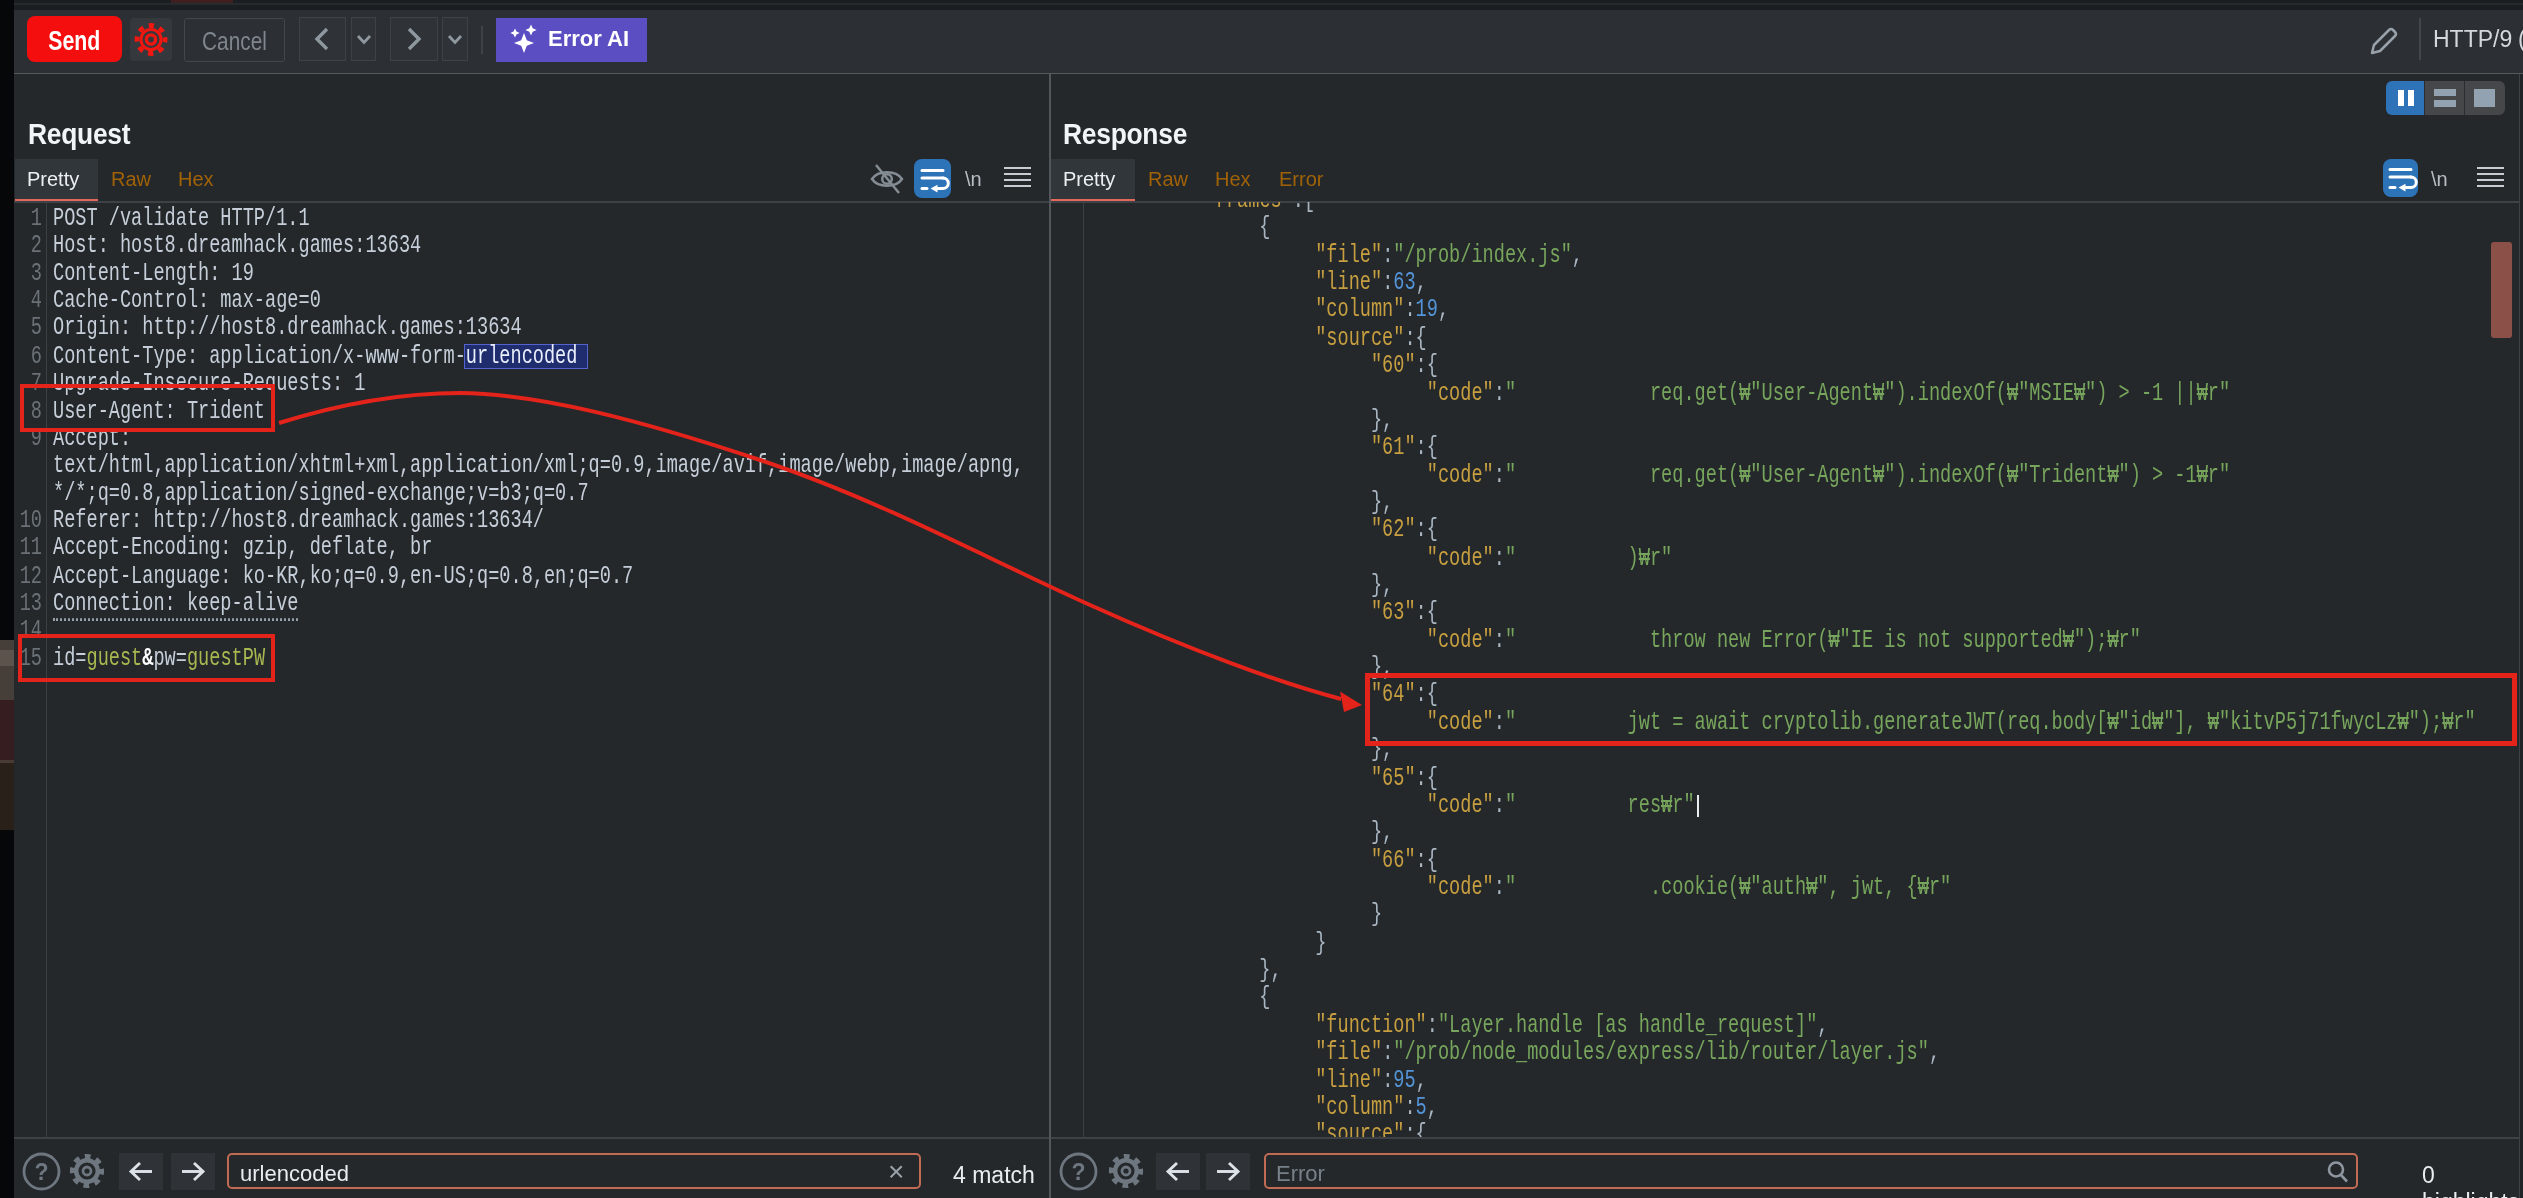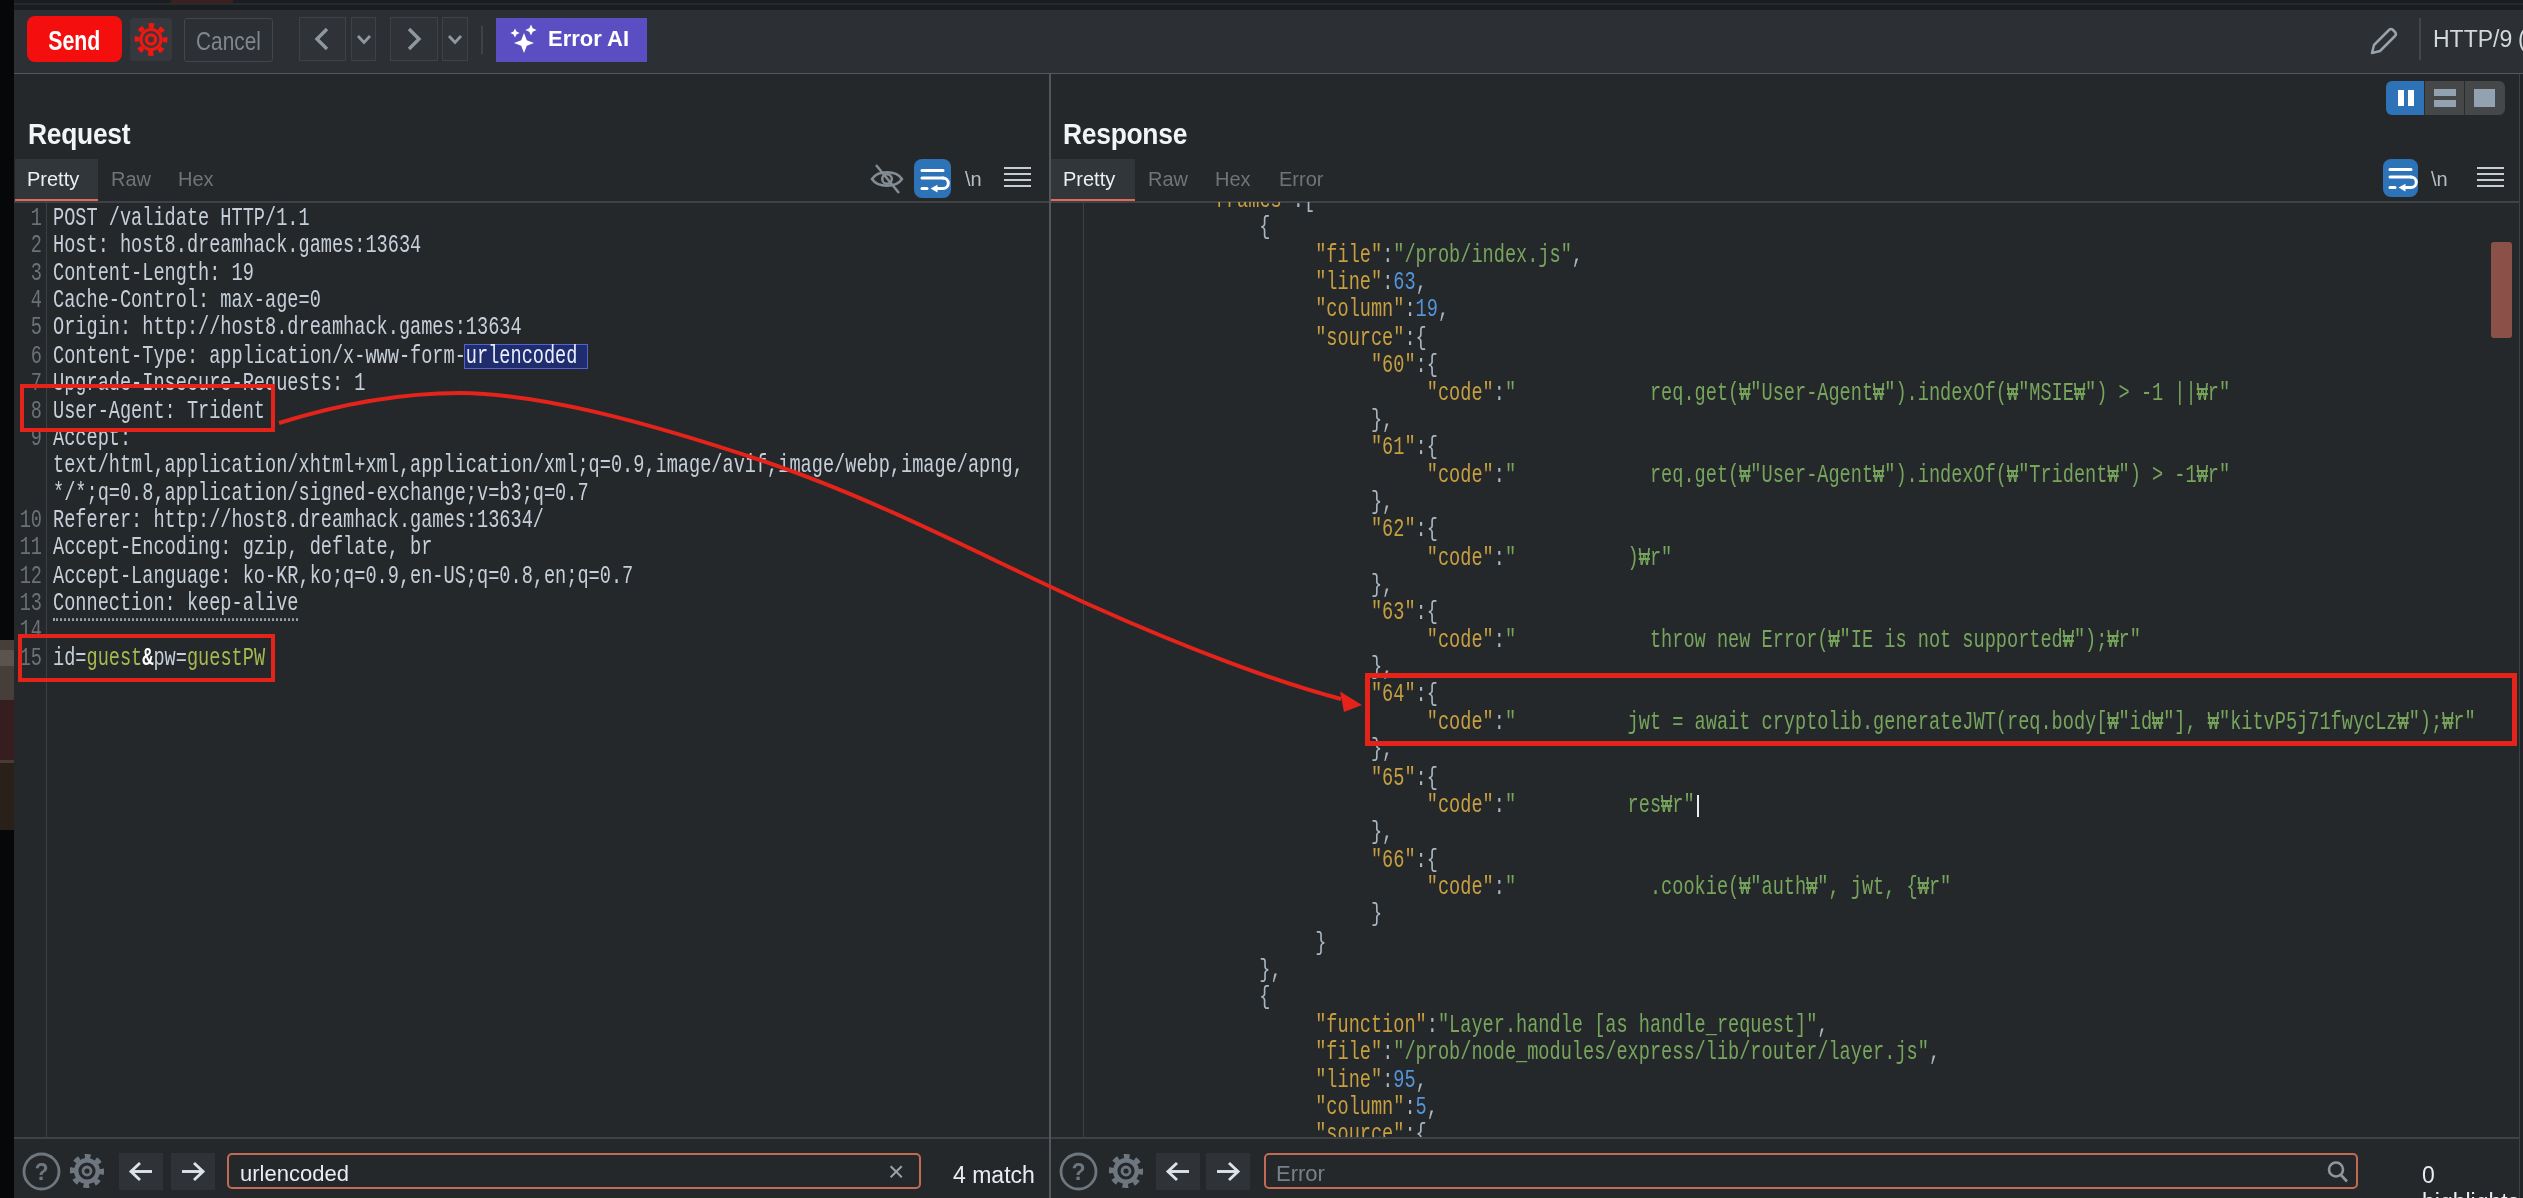--- a/index.html
+++ b/index.html
@@ -7,21 +7,21 @@
 .abs { position:absolute; }
 #page { position:relative; width:2523px; height:1198px; }
 #win { position:absolute; left:14px; top:0; width:2509px; height:1198px; background:#24282b; }
 .mono { font-family:"Liberation Mono", monospace; font-size:18.6px; line-height:19.366px;
   white-space:pre; transform:scaleY(1.42); transform-origin:0 0; }
 .k { color:#c79f40; } .s { color:#77a55c; } .n { color:#5494d8; }
 .g { color:#a9b751; } .amp { color:#fdfdfd; font-weight:bold; }
 .sel { color:#e9eefb; }
 .dot { border-bottom:2px dotted #97a1ab; }
 .ttl { font-weight:bold; font-size:30px; color:#f2f5f8; transform:scaleX(0.88); transform-origin:0 0; letter-spacing:-0.3px;}
-.tab { font-size:20px; color:#737373; }
+.tab { font-size:20px; color:#a16207; }
 .tabon { color:#edf0f3; }
 svg { display:block; }
 </style></head>
 <body>
 <div id="page">
 
 <div class="abs" style="left:0;top:0;width:14px;height:1198px;background:#060709;"></div>
 <div class="abs" style="left:0;top:640px;width:14px;height:60px;background:#453e39;"></div>
 <div class="abs" style="left:0;top:650px;width:14px;height:16px;background:#5c534d;"></div>
 <div class="abs" style="left:0;top:700px;width:14px;height:60px;background:#361e20;"></div>
@@ -38,21 +38,21 @@
       <span style="color:#fff;font-weight:bold;font-size:28px;transform:scaleX(0.76);margin-top:3px;">Send</span>
     </div>
 <div class="abs" style="left:130px;top:18px;width:42px;height:43px;background:#35393d;border-radius:4px;"></div>
 <svg class="abs" style="left:133px;top:21px;" width="36" height="37" viewBox="0 0 36 37">
   <g stroke="#ef1710" fill="none">
     <circle cx="18" cy="18.5" r="14" stroke-width="4.8" stroke-dasharray="5.3 5.65" stroke-dashoffset="2.4"></circle>
     <circle cx="18" cy="18.5" r="10" stroke-width="3"></circle>
     <circle cx="18" cy="18.5" r="4.6" stroke-width="3.4"></circle>
   </g>
 </svg>
-<div class="abs" style="left:184px;top:18px;width:89px;height:44px;border:1px solid #43474c;border-radius:3px;display:flex;align-items:center;justify-content:center;">
+<div class="abs" style="left:184px;top:18px;width:101px;height:44px;border:1px solid #43474c;border-radius:3px;display:flex;align-items:center;justify-content:center;">
       <span style="color:#7f868e;font-size:26px;transform:scaleX(0.8);margin-top:3px;">Cancel</span>
     </div>
 <div class="abs" style="left:299px;top:17px;width:47px;height:44px;background:#2f3337;border:1px solid #3e4247;"></div>
 <svg class="abs" style="left:312px;top:26px;" width="20" height="26" viewBox="0 0 20 26">
       <polyline points="15,3 5,13 15,23" fill="none" stroke="#8f979f" stroke-width="3.4"></polyline>
     </svg>
 <div class="abs" style="left:351px;top:17px;width:25px;height:44px;background:#2f3337;border:1px solid #3e4247;"></div>
 <svg class="abs" style="left:356px;top:34px;" width="16" height="11" viewBox="0 0 16 11">
       <polyline points="2,2 8,8.5 14,2" fill="none" stroke="#8f979f" stroke-width="2.8"></polyline>
     </svg>

